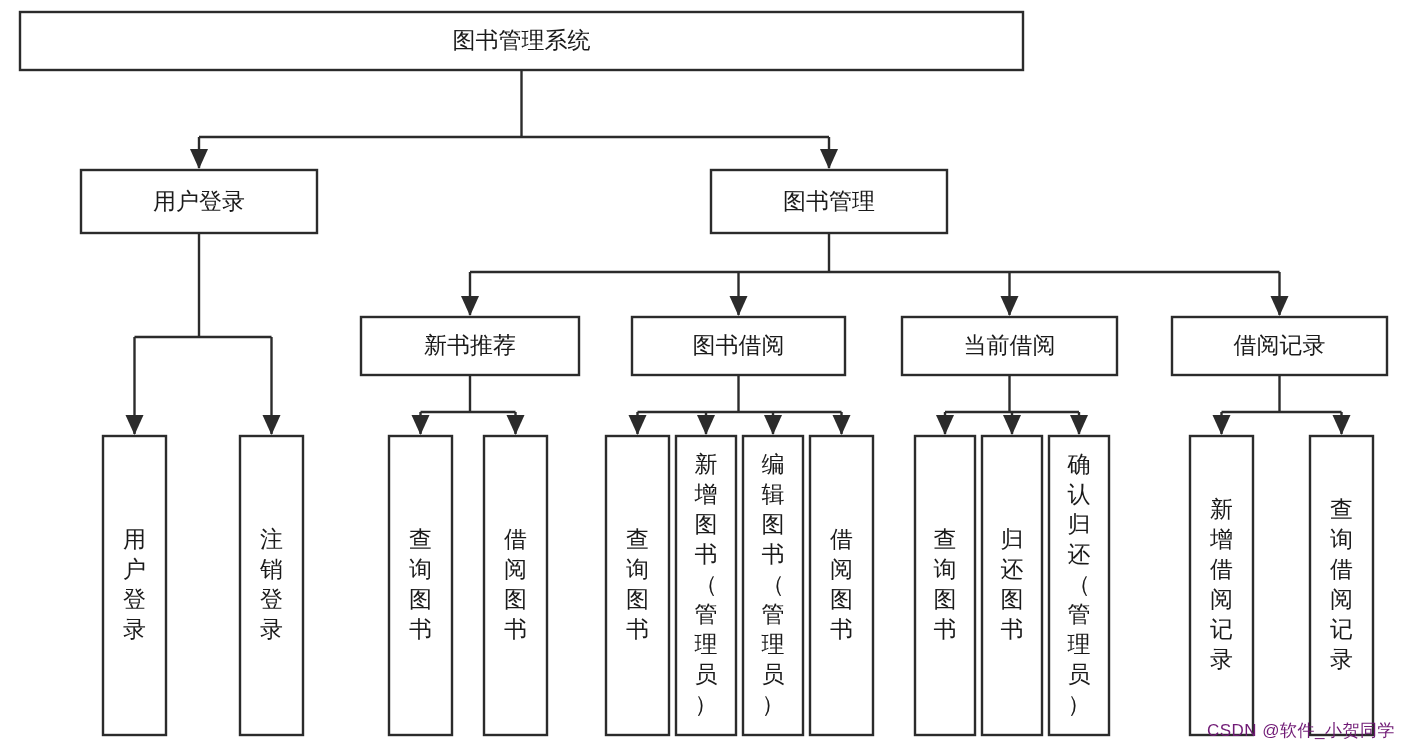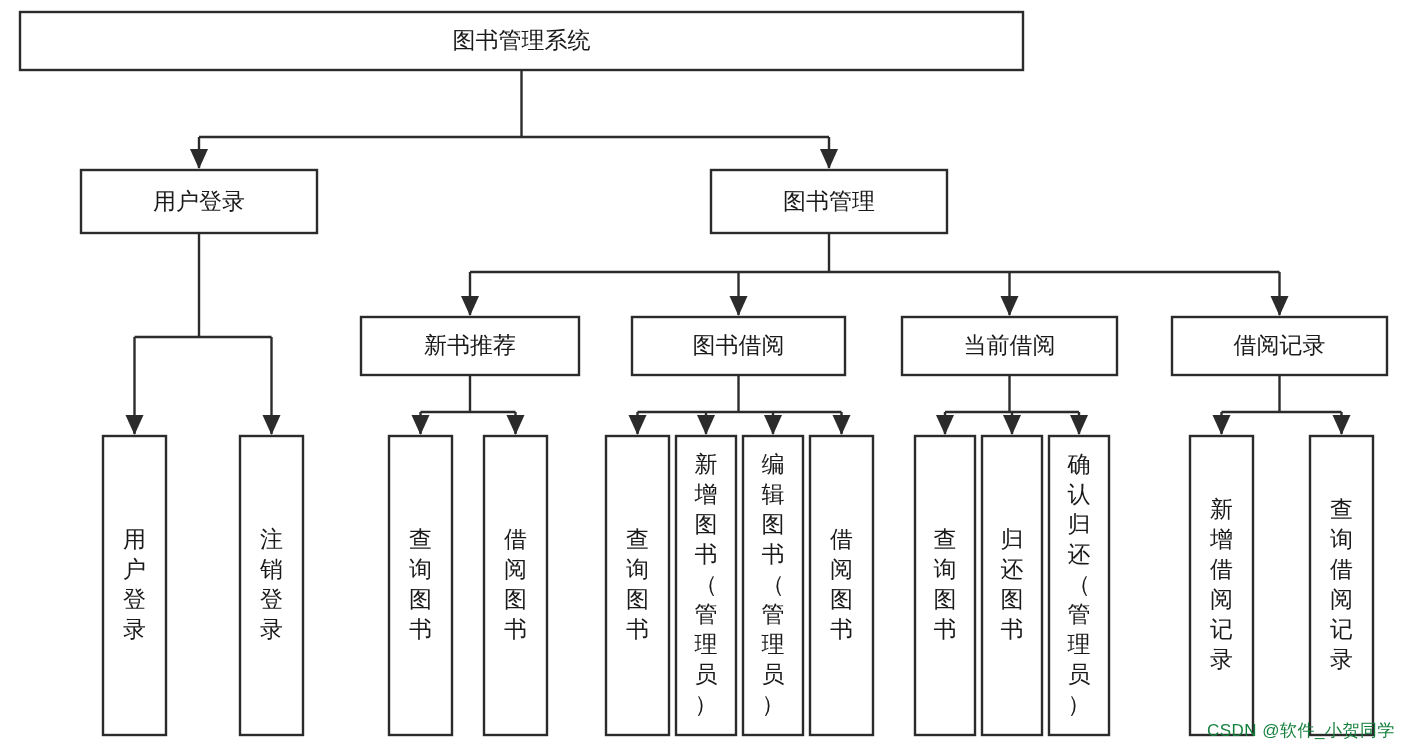--- a/index.html
+++ b/index.html
@@ -56,21 +56,21 @@
     font-size: 23px;
     fill: #1a1a1a;
     text-anchor: middle;
   }
   .watermark-text {
     position: absolute;
     right: 10px;
     bottom: 5px;
     font-family: "Liberation Sans", "DejaVu Sans", sans-serif;
     font-size: 17px;
-    color: #15803d;
+    color: #701a75;
     white-space: nowrap;
     letter-spacing: 0.5px;
     user-select: none;
   }
 </style>
 </head>
 <body>
 
 <div id="diagram-root">
   <svg id="flow" viewBox="0 0 1405 747">

